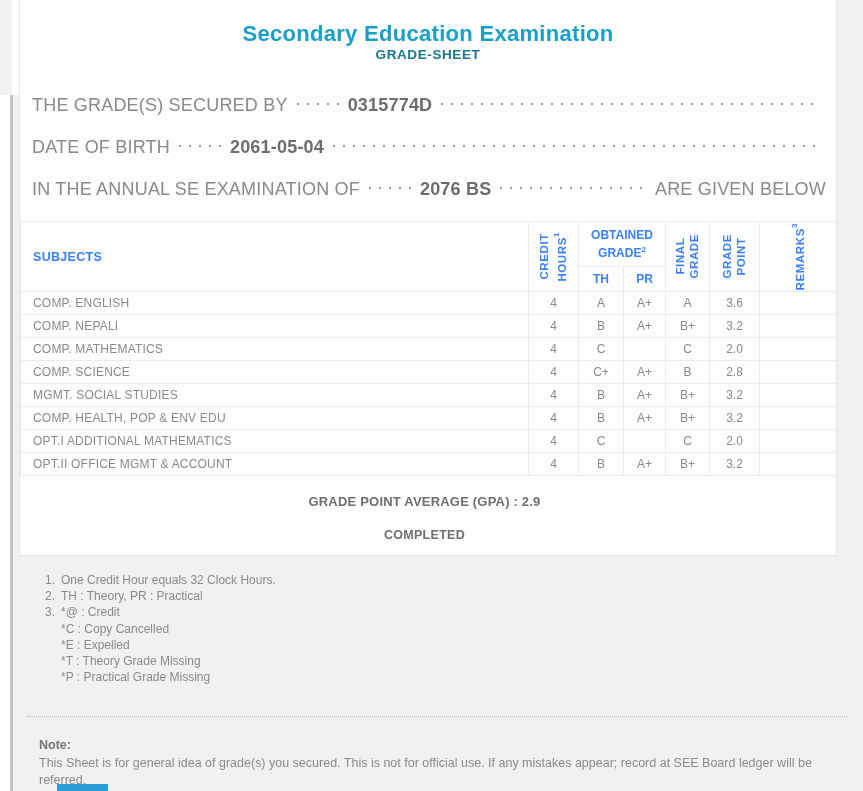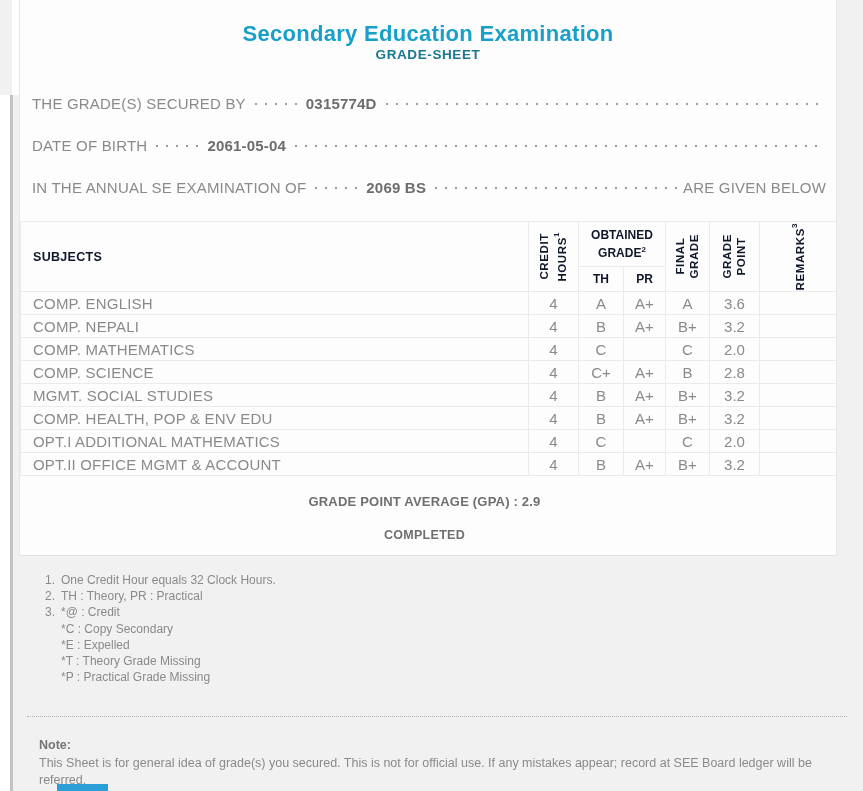--- a/index.html
+++ b/index.html
@@ -30,39 +30,39 @@
     font-size:22px; font-weight:bold; letter-spacing:0.3px;
   }
   .page-subtitle {
     text-align:center;
     font-size:13.5px; font-weight:bold; letter-spacing:0.6px;
   }
 
   .info-block { margin-top:33px; padding:0 10px 0 12px; }
   .info-line {
     display:flex; align-items:baseline;
-    font-size:15px; letter-spacing:0.2px; color:#8a8a8a;
+    font-size:18px; letter-spacing:0.2px; color:#8a8a8a;
     height:15px; margin-bottom:27px; white-space:nowrap;
   }
   .info-value { font-weight:bold; color:#6d6d6d; }
   .dots {
     height:10px; align-self:flex-end; margin:0 5px 1px 5px;
     background-image:radial-gradient(circle, #9b9b9b 1px, rgba(0,0,0,0) 1.4px);
     background-size:10px 10px; background-position:0 60%; background-repeat:repeat-x;
   }
   .dots-short { width:50px; }
   .dots-fill  { flex:1; }
 
   
   table { border-collapse:collapse; width:818px; margin-top:23px; table-layout:fixed; }
   col.c-subj { width:508px; } col.c-ch { width:50px; } col.c-th { width:45px; }
   col.c-pr { width:42px; } col.c-fg { width:44px; } col.c-gp { width:50px; } col.c-rm { width:79px; }
   th, td { border:1px solid #ebebeb; color:#8a8a8a; }
-  th { font-size:12px; font-weight:bold; color:#0f172a; }
-  td { font-size:15px; height:23px; text-align:center; }
+  th { font-size:12px; font-weight:bold; color:#3b82f6; }
+  td { font-size:12px; height:23px; text-align:center; }
   td.subj { text-align:left; padding-left:12px; letter-spacing:0.2px; }
   th.subjects-h { text-align:left; padding-left:12px; font-size:12.5px; letter-spacing:0.3px; }
   tr.hdr-top th { height:45px; }
   tr.hdr-sub th { height:25px; }
   .rot-cell { display:flex; align-items:center; justify-content:center; height:68px; }
   .vtext {
     writing-mode:vertical-rl; transform:rotate(180deg);
     font-size:11.5px; font-weight:bold; letter-spacing:0.6px; line-height:1.15;
   }
   .vgroup { display:flex; gap:1px; }
@@ -110,21 +110,21 @@
     </div>
     <div class="info-line">
       <span>DATE OF BIRTH</span>
       <span class="dots dots-short"></span>
       <span class="info-value">2061-05-04</span>
       <span class="dots dots-fill"></span>
     </div>
     <div class="info-line">
       <span>IN THE ANNUAL SE EXAMINATION OF</span>
       <span class="dots dots-short"></span>
-      <span class="info-value">2069 BS</span>
+      <span class="info-value">2076 BS</span>
       <span class="dots dots-fill"></span>
       <span>ARE GIVEN BELOW</span>
     </div>
   </div>
 
   <table>
     <colgroup>
       <col class="c-subj">
         <col class="c-ch">
         <col class="c-th">
@@ -264,21 +264,21 @@
       <span>One Credit Hour equals 32 Clock Hours.</span>
     </div>
     <div class="fn-row">
       <span class="fn-num">2.</span>
       <span>TH : Theory, PR : Practical</span>
     </div>
     <div class="fn-row">
       <span class="fn-num">3.</span>
       <span>*@ : Credit</span>
     </div>
-    <div class="fn-sub">*C : Copy Secondary</div>
+    <div class="fn-sub">*C : Copy Cancelled</div>
     <div class="fn-sub">*E : Expelled</div>
     <div class="fn-sub">*T : Theory Grade Missing</div>
     <div class="fn-sub">*P : Practical Grade Missing</div>
   </div>
 
   <div class="dashed-sep"></div>
 
   <div class="note-block">
     <div class="note-label">Note:</div>
     <div class="note-text">This Sheet is for general idea of grade(s) you secured. This is not for official use. If any mistakes appear; record at SEE Board ledger will be referred.</div>

